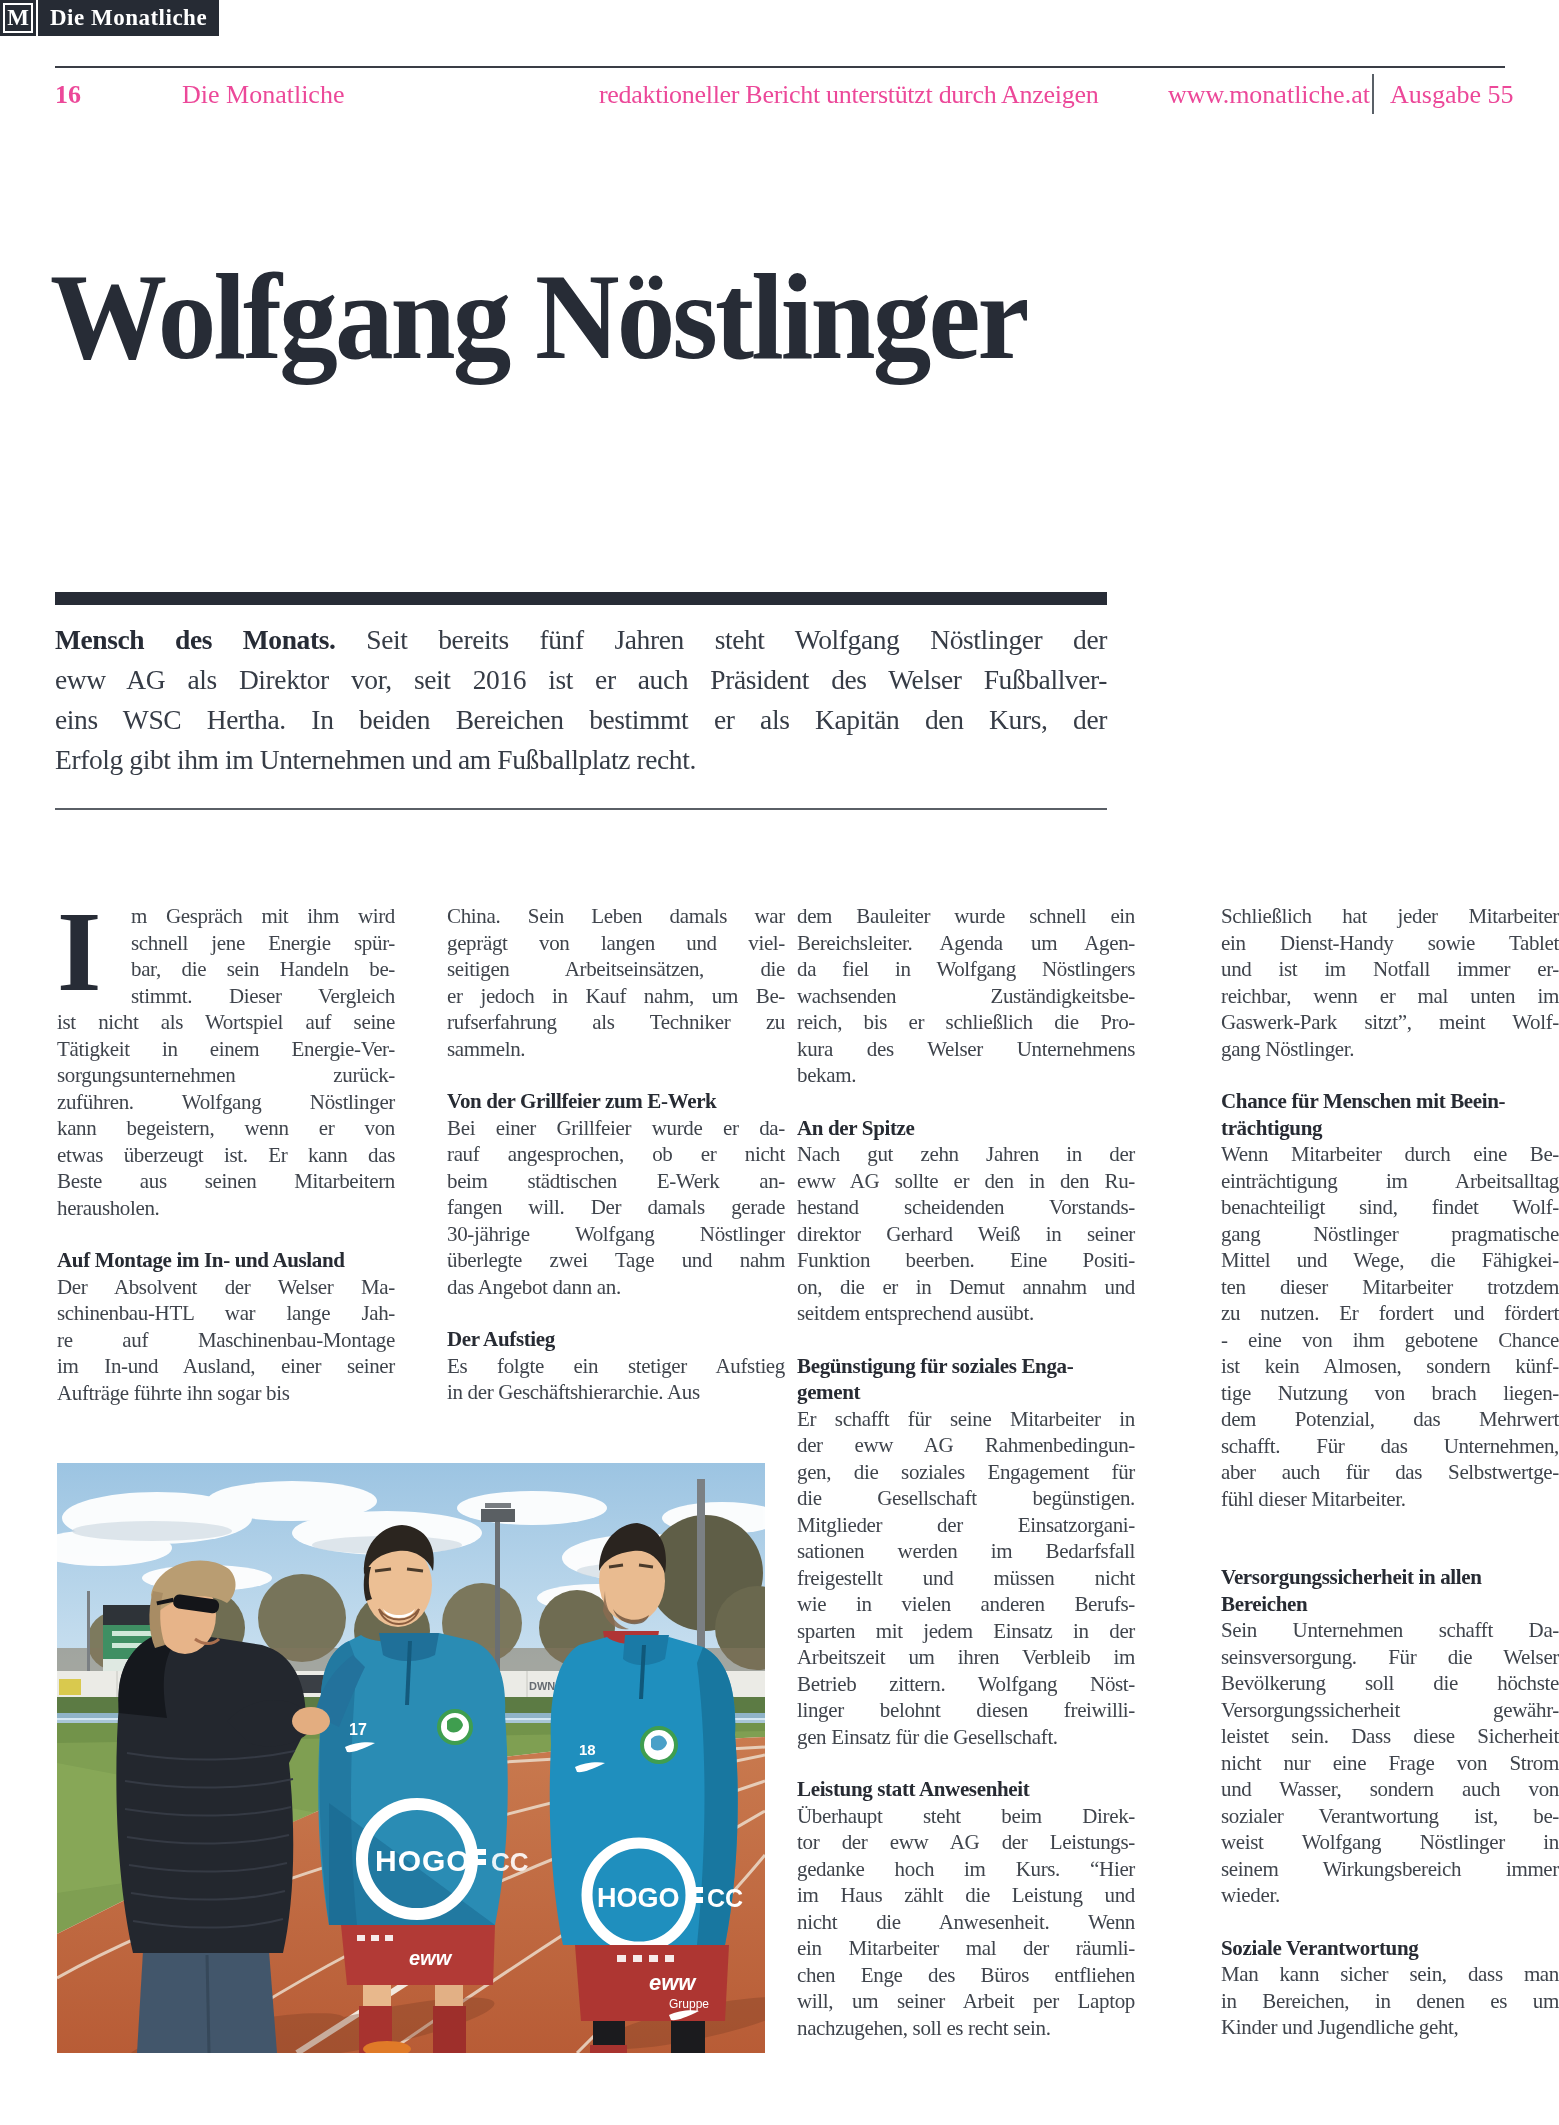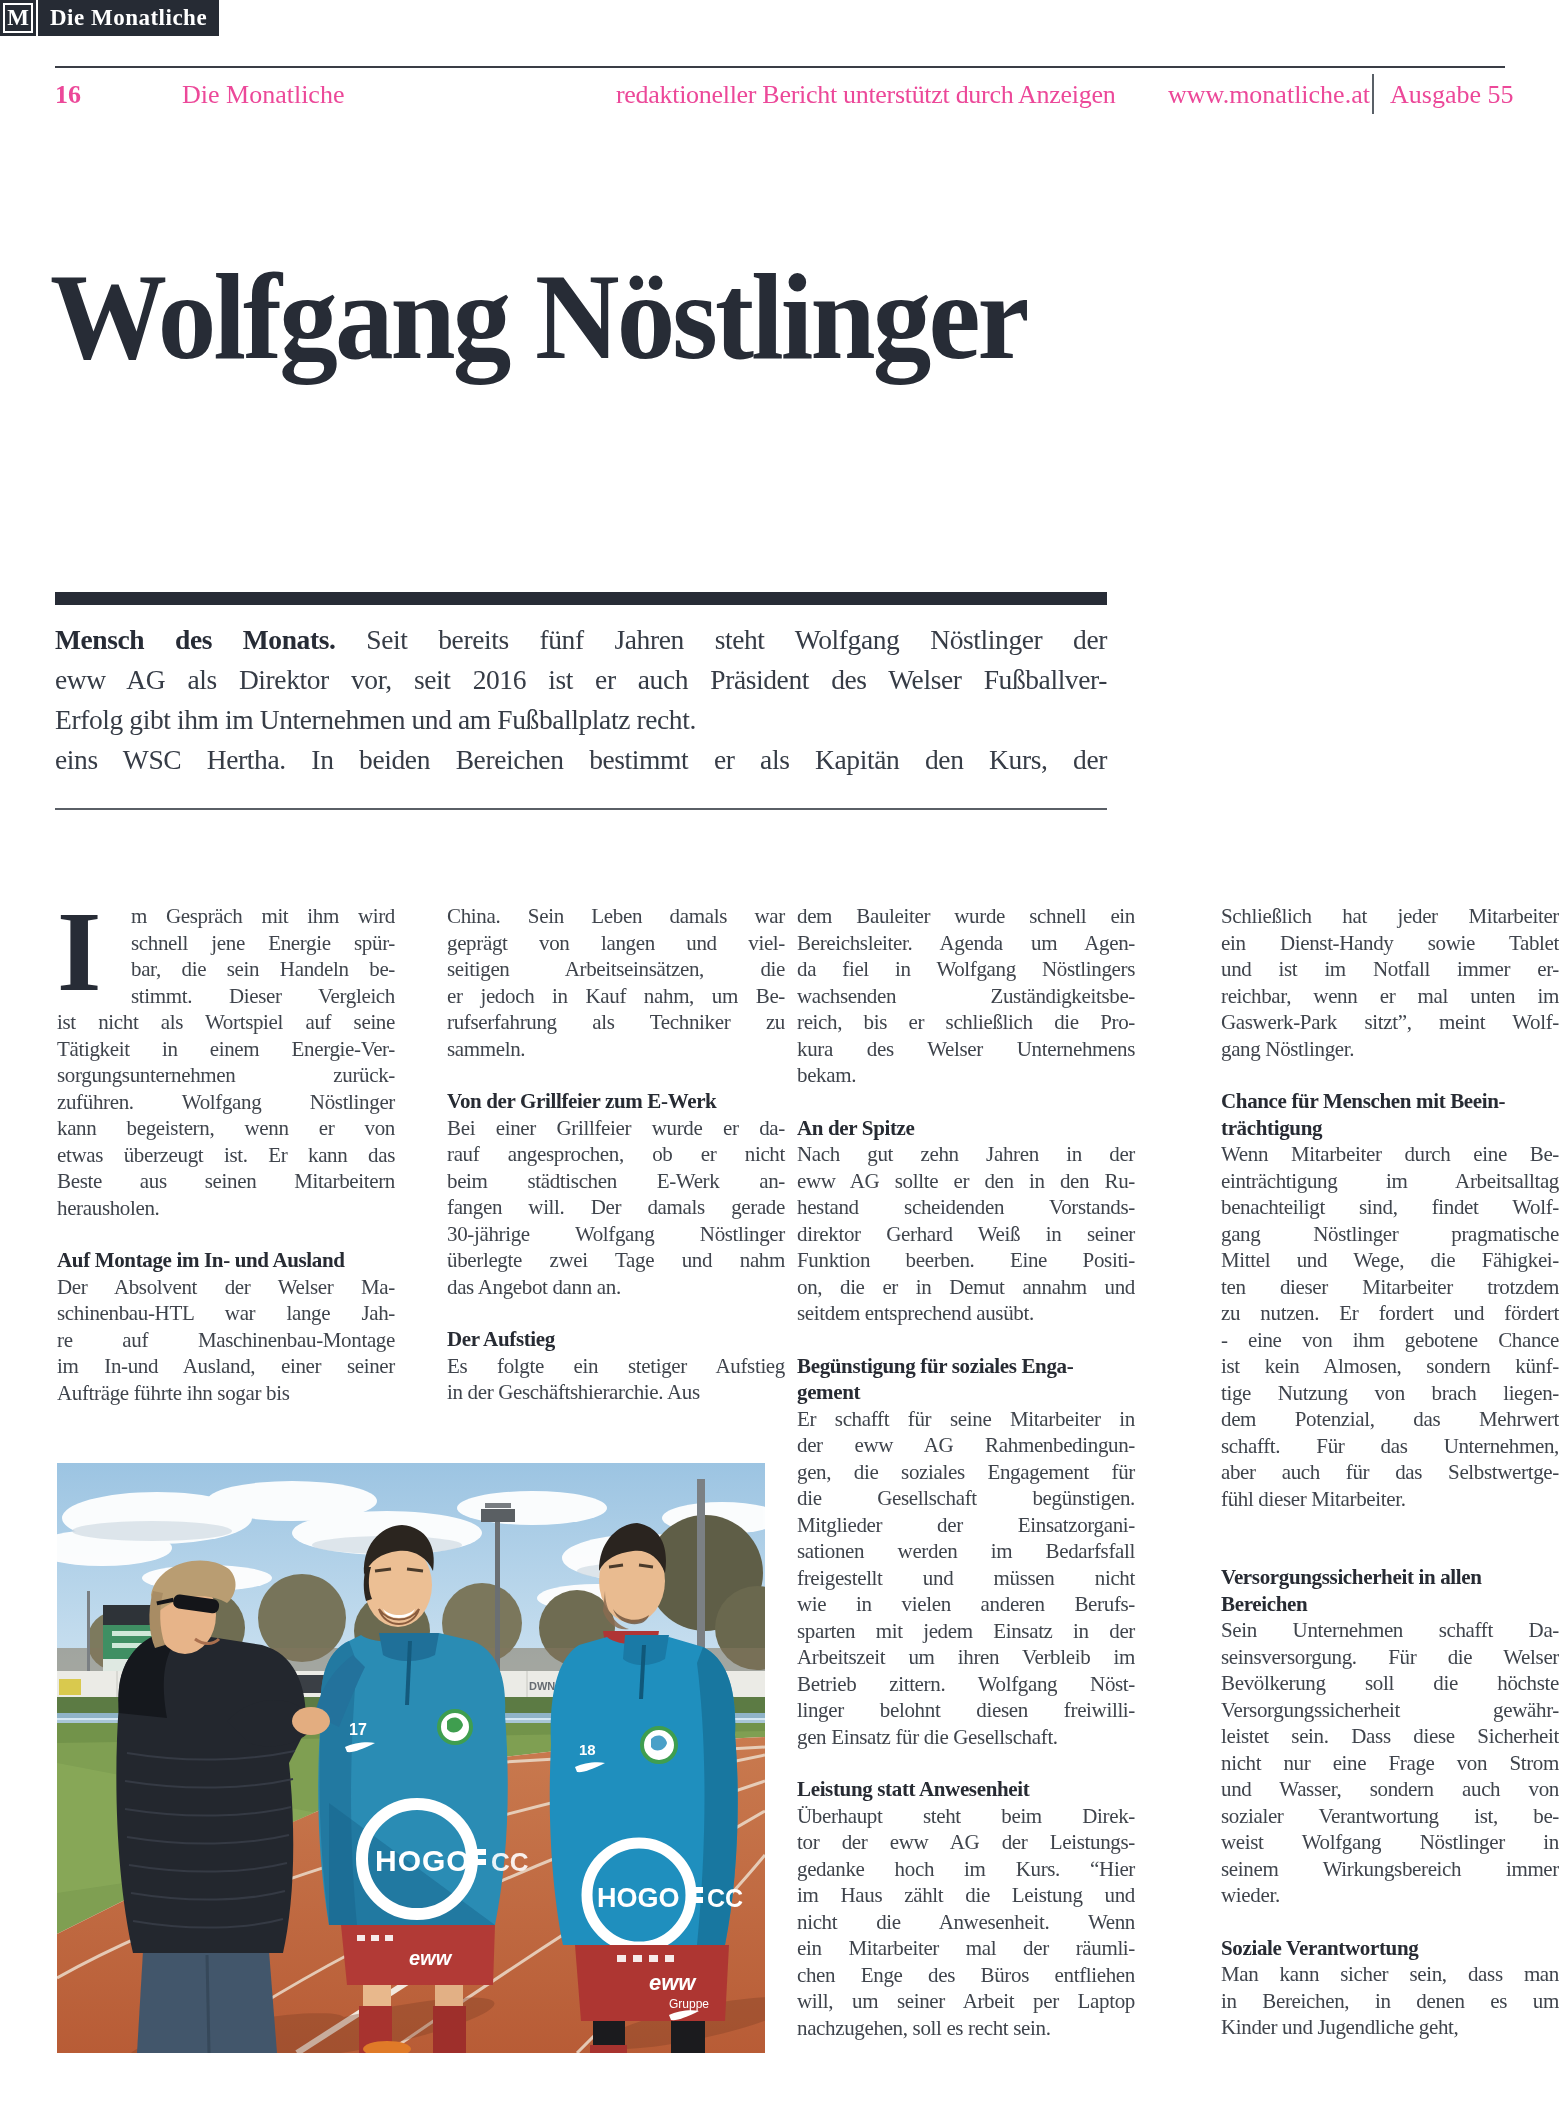--- a/index.html
+++ b/index.html
@@ -9,21 +9,21 @@
   
   .rule-top{position:absolute;left:55px;top:66px;width:1450px;height:2px;background:#3a3e46;}
   .hitem{position:absolute;top:80px;font-size:26px;color:#ec4899;white-space:nowrap;}
   .pagenum{left:55px;font-weight:bold;}
   .pub{left:182px;}
   .logo{left:418px;top:78px;display:flex;align-items:stretch;}
   .logo-m{width:36px;height:36px;background:#262b34;color:#fff;font-weight:bold;font-size:23px;
           display:flex;align-items:center;justify-content:center;box-shadow:inset 0 0 0 3px #262b34, inset 0 0 0 5px #ffffff;}
   .logo-text{height:36px;background:#262b34;color:#fff;font-weight:bold;font-size:23px;
           padding:0 12px;display:flex;align-items:center;margin-left:2px;letter-spacing:.5px;}
-  .tagline{left:616px;letter-spacing:-.3px;}
+  .tagline{left:599px;letter-spacing:-.3px;}
   .website{left:1168px;}
   .hdiv{position:absolute;left:1372px;top:74px;width:2px;height:40px;background:#596067;}
   .issue{left:1390px;}
 
   
   .headline{position:absolute;left:50px;top:168px;font-size:122px;line-height:1.1;font-weight:bold;
             color:#272c36;letter-spacing:-3px;white-space:nowrap;transform:scaleX(.96);transform-origin:left top;}
 
   
   .lead-bar{position:absolute;left:55px;top:592px;width:1052px;height:13px;background:#272c36;}
@@ -63,22 +63,22 @@
   <span class="hitem website">www.monatliche.at</span>
   <span class="hdiv"></span>
   <span class="hitem issue">Ausgabe 55</span>
 
   <h1 class="headline">Wolfgang Nöstlinger</h1>
 
   <div class="lead-bar"></div>
   <div class="lead">
     <div class="jline"><span class="lead-bold">Mensch des Monats.</span><span> Seit bereits fünf Jahren steht Wolfgang Nöstlinger der</span></div>
     <div class="jline">eww AG als Direktor vor, seit 2016 ist er auch Präsident des Welser Fußballver-</div>
+    <div class="jline">eins WSC Hertha. In beiden Bereichen bestimmt er als Kapitän den Kurs, der</div>
     <div class="jline jlast">Erfolg gibt ihm im Unternehmen und am Fußballplatz recht.</div>
-    <div class="jline">eins WSC Hertha. In beiden Bereichen bestimmt er als Kapitän den Kurs, der</div>
   </div>
   <div class="rule-thin"></div>
 
   <div class="col col1">
       <div class="para">
         <span class="dropcap">I</span>
         <div class="jline">m Gespräch mit ihm wird</div>
         <div class="jline">schnell jene Energie spür-</div>
         <div class="jline">bar, die sein Handeln be-</div>
         <div class="jline">stimmt. Dieser Vergleich</div>

